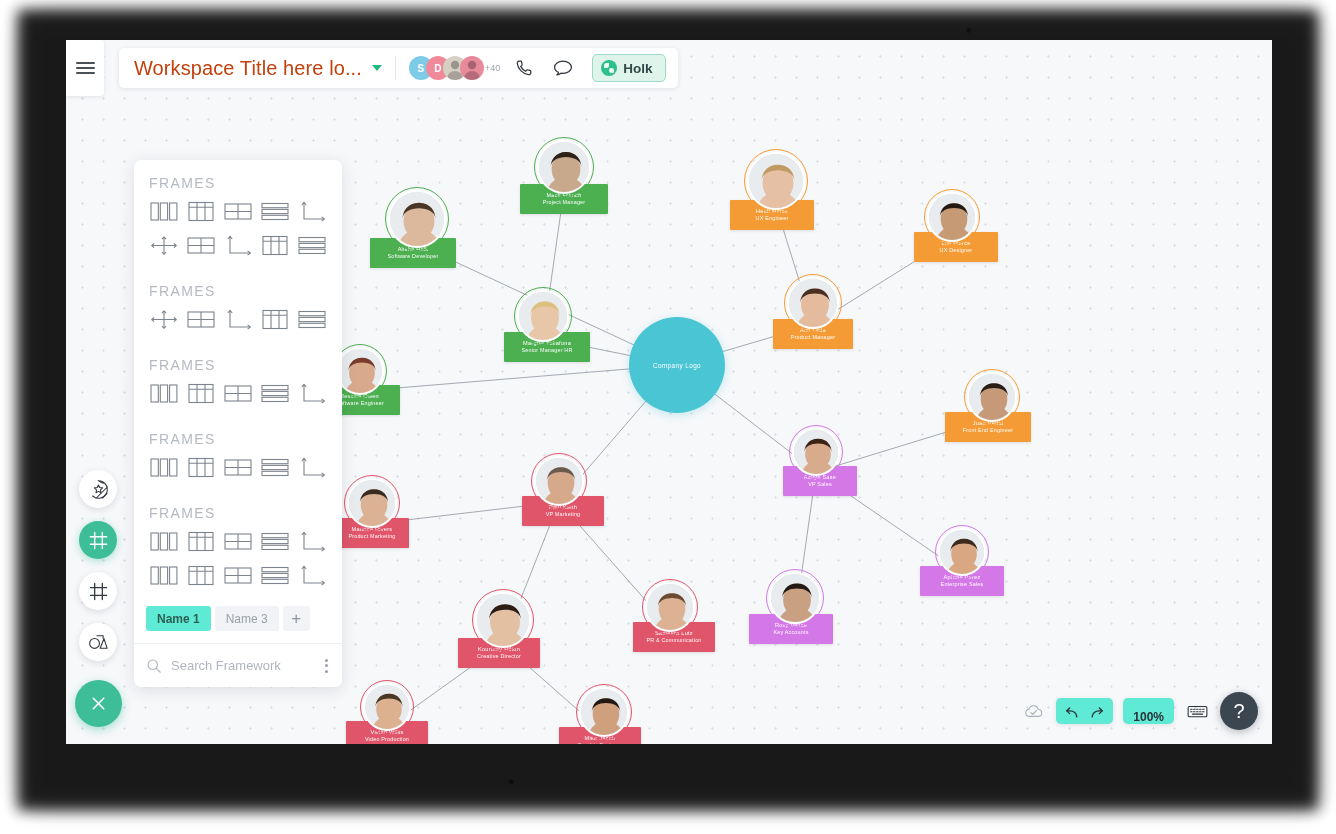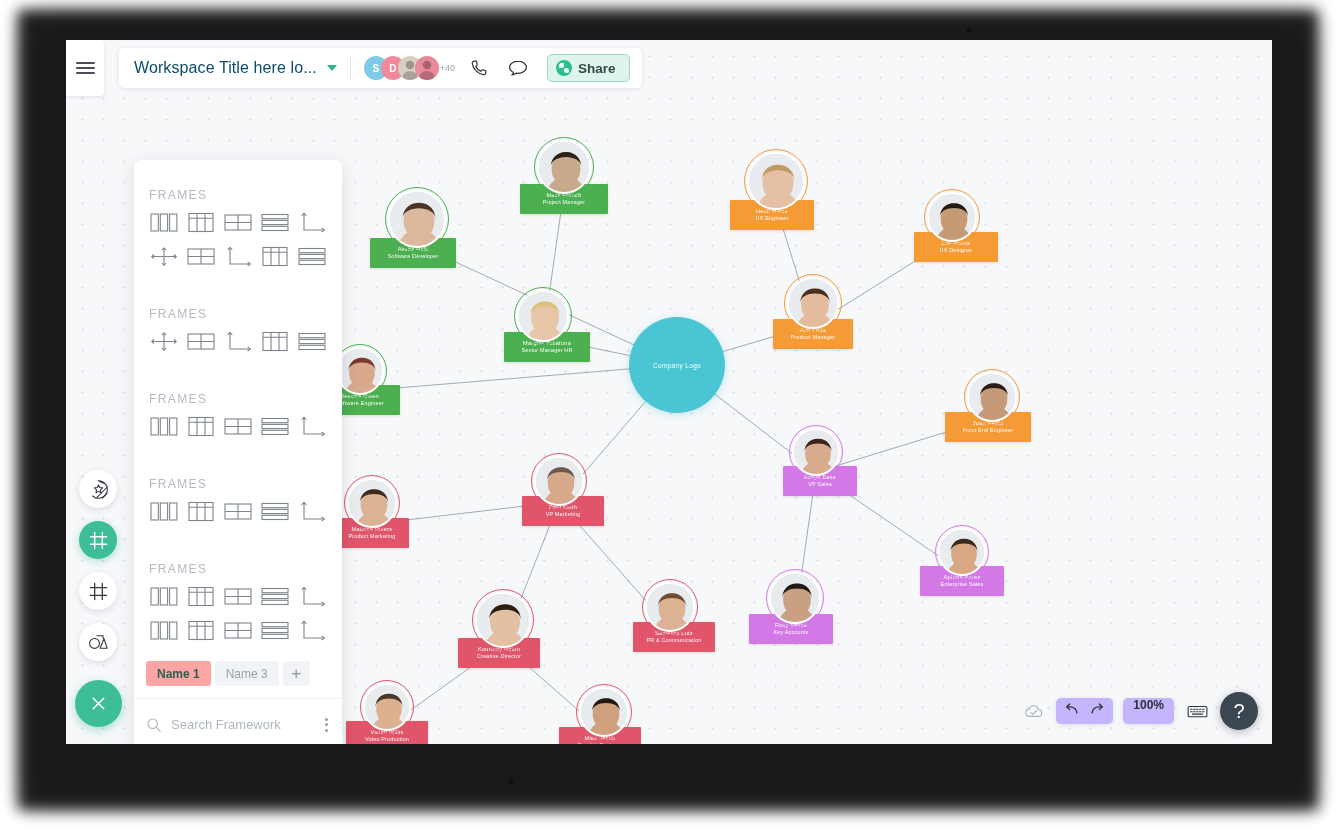--- a/index.html
+++ b/index.html
@@ -80,21 +80,21 @@
     margin-left: 15px;
     height: 40px;
     background: #fff;
     border-radius: 5px;
     display: flex; align-items: center;
     padding: 0 12px 0 15px;
     box-shadow: 0 1px 5px rgba(20,30,50,.10);
     pointer-events: auto;
   }
   #ws-title {
-    font-size: 16px; color: #0c4a6e; letter-spacing: .1px;
+    font-size: 20px; color: #c2410c; letter-spacing: .1px;
     white-space: nowrap;
   }
   .caret-down {
     width: 0; height: 0; margin-left: 10px;
     border-left: 5.5px solid transparent;
     border-right: 5.5px solid transparent;
     border-top: 6.5px solid #21b97e;
   }
   .vdiv { width:1px; height:24px; background:#e3e6ea; margin:0 13px; }
 
@@ -160,46 +160,46 @@
     width: 208px;
     background: #fff;
     border-radius: 7px;
     box-shadow: 0 3px 16px rgba(25,35,55,.13);
     z-index: 30;
     overflow: hidden;
     padding-top: 4px;
   }
   .frames-group { padding: 8px 15px 4px 15px; }
   .frames-label {
-    font-size: 12px; letter-spacing: 1.4px; color: #b4b9c2;
-    margin-bottom: 9px; margin-top:16px;
+    font-size: 14px; letter-spacing: 1.4px; color: #b4b9c2;
+    margin-bottom: 9px; margin-top:3px;
   }
   .frames-row {
     display:flex; justify-content: space-between; align-items:center;
     margin-bottom: 11px;
   }
   .fr-icon { width: 30px; height: 23px; position:relative; }
   .fr-icon svg { display:block; }
 
   .tabs-row {
     display:flex; align-items:center; gap: 4px;
     padding: 4px 12px 12px 12px;
   }
   .tab {
     height: 25px; padding: 0 11px;
     display:flex; align-items:center; justify-content:center;
     font-size: 12px; border-radius: 3px; cursor:pointer;
   }
-  .tab.active { background:#fca5a5; color:#2d5f52; font-weight:bold; }
+  .tab.active { background:#5eead4; color:#2d5f52; font-weight:bold; }
   .tab.idle   { background:#f1f3f6; color:#9aa1ac; }
   .tab.plus   { background:#f1f3f6; color:#8d949f; width:27px; padding:0; font-size:17px; }
 
   .search-row {
     border-top: 1px solid #edeff2;
-    height: 52px;
+    height: 44px;
     display:flex; align-items:center; padding: 0 12px;
     gap: 9px;
   }
   .search-row .txt { font-size: 13px; color:#b0b6c0; flex:1; }
   .dots3 { display:flex; flex-direction:column; gap:2.5px; padding-right:2px; cursor:pointer; }
   .dots3 i { width:3px; height:3px; border-radius:50%; background:#9aa1ac; display:block; }
 
   
   #chart-layer { position:absolute; inset:0; }
   #edges { position:absolute; inset:0; }
@@ -236,22 +236,22 @@
     color:#fff; font-size:6.4px; letter-spacing:.4px;
     box-shadow: 0 2px 8px rgba(73,197,212,.3);
   }
 
   
   #bottombar {
     position:absolute; right: 14px; bottom: 14px;
     display:flex; align-items:center; gap: 10px; z-index: 35;
   }
   .bb-chip {
-    background:#c4b5fd; border-radius: 5px; height: 26px;
-    display:flex; align-items:flex-start; justify-content:center;
+    background:#5eead4; border-radius: 5px; height: 26px;
+    display:flex; align-items:flex-end; justify-content:center;
     box-shadow: 0 1px 5px rgba(20,30,50,.11);
   }
   .bb-zoom { padding: 0 10px; font-size: 12px; font-weight:bold; color:#2c313a; }
   .bb-undo { padding: 0 5px; gap: 3px; }
   .undo-b { width: 22px; height: 22px; display:flex; align-items:center; justify-content:center; cursor:pointer; }
   .bb-plain { width:26px; height:26px; display:flex;align-items:center;justify-content:center; }
   .help-btn {
     width: 38px; height: 38px; border-radius:50%;
     background:#3b4650; color:#fff;
     display:flex;align-items:center;justify-content:center;
@@ -589,21 +589,21 @@
         </div>
         <div class="icon-btn">
           <svg width="22" height="20" viewBox="0 0 22 20">
             <path d="M11 3.2 C6.2 3.2 2.6 5.9 2.6 9.2 C2.6 11.3 4.1 13.2 6.4 14.3
                      C6.2 15.3 5.6 16.2 4.8 16.9 C6.4 16.8 7.9 16.2 9 15.2 C9.6 15.3 10.3 15.3 11 15.3
                      C15.8 15.3 19.4 12.6 19.4 9.2 C19.4 5.9 15.8 3.2 11 3.2 Z" fill="none" stroke="#31373f" stroke-width="1.25" stroke-linejoin="round"></path>
           </svg>
         </div>
         <div class="share-btn">
           <div class="globe"></div>
-          <span>Share</span>
+          <span>Holk</span>
         </div>
       </div>
     </div>
 
     <div id="lefttools">
       <div class="tool">
         <svg width="21" height="21" viewBox="0 0 22 22">
           <path d="M11 1.8 A9.2 9.2 0 1 1 4.6 17.6 L8.4 20.2 L20.2 8.4 L17.6 4.6 A9.2 9.2 0 0 1 11 1.8Z" fill="none" stroke="#31373f" stroke-width="1.1"></path>
           <path d="M11 6.2 l1.3 2.7 3 .4 -2.2 2.1 .5 3 -2.6-1.4 -2.6 1.4 .5-3 -2.2-2.1 3-.4Z" fill="none" stroke="#31373f" stroke-width="1.1" stroke-linejoin="round"></path>
           <path d="M14.8 20.2 L20.2 14.8" fill="none" stroke="#31373f" stroke-width="1.1"></path>

